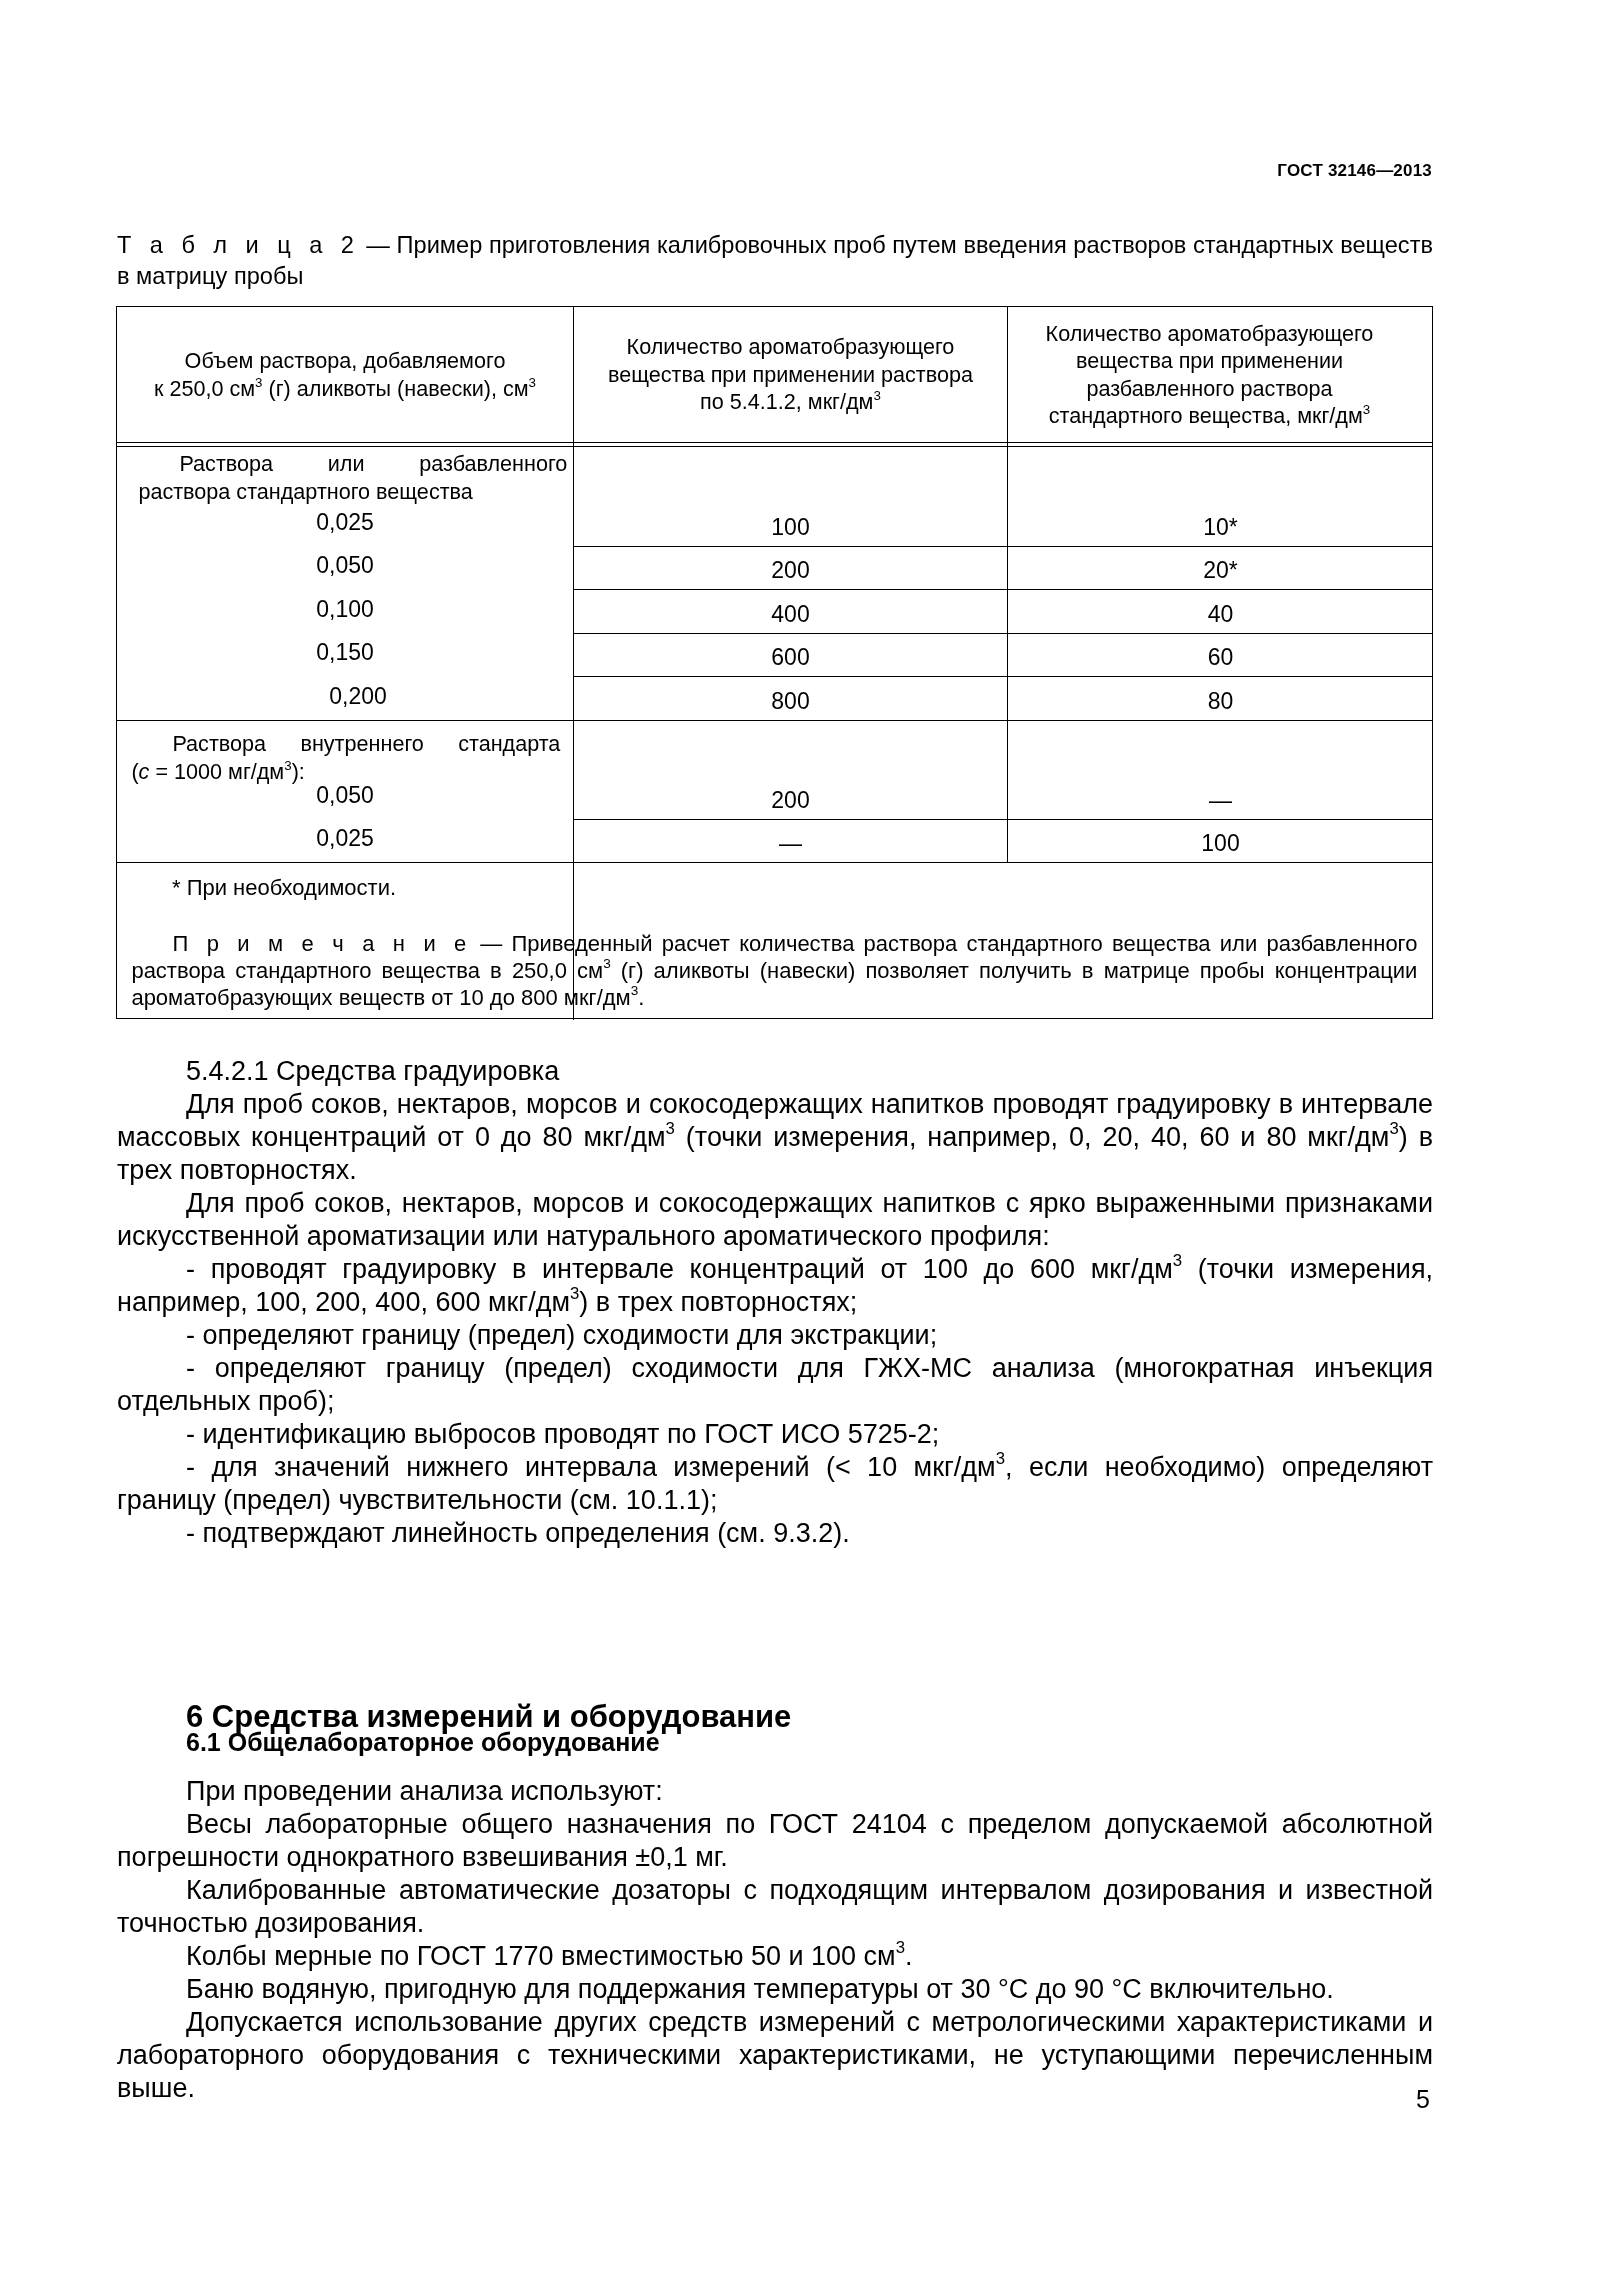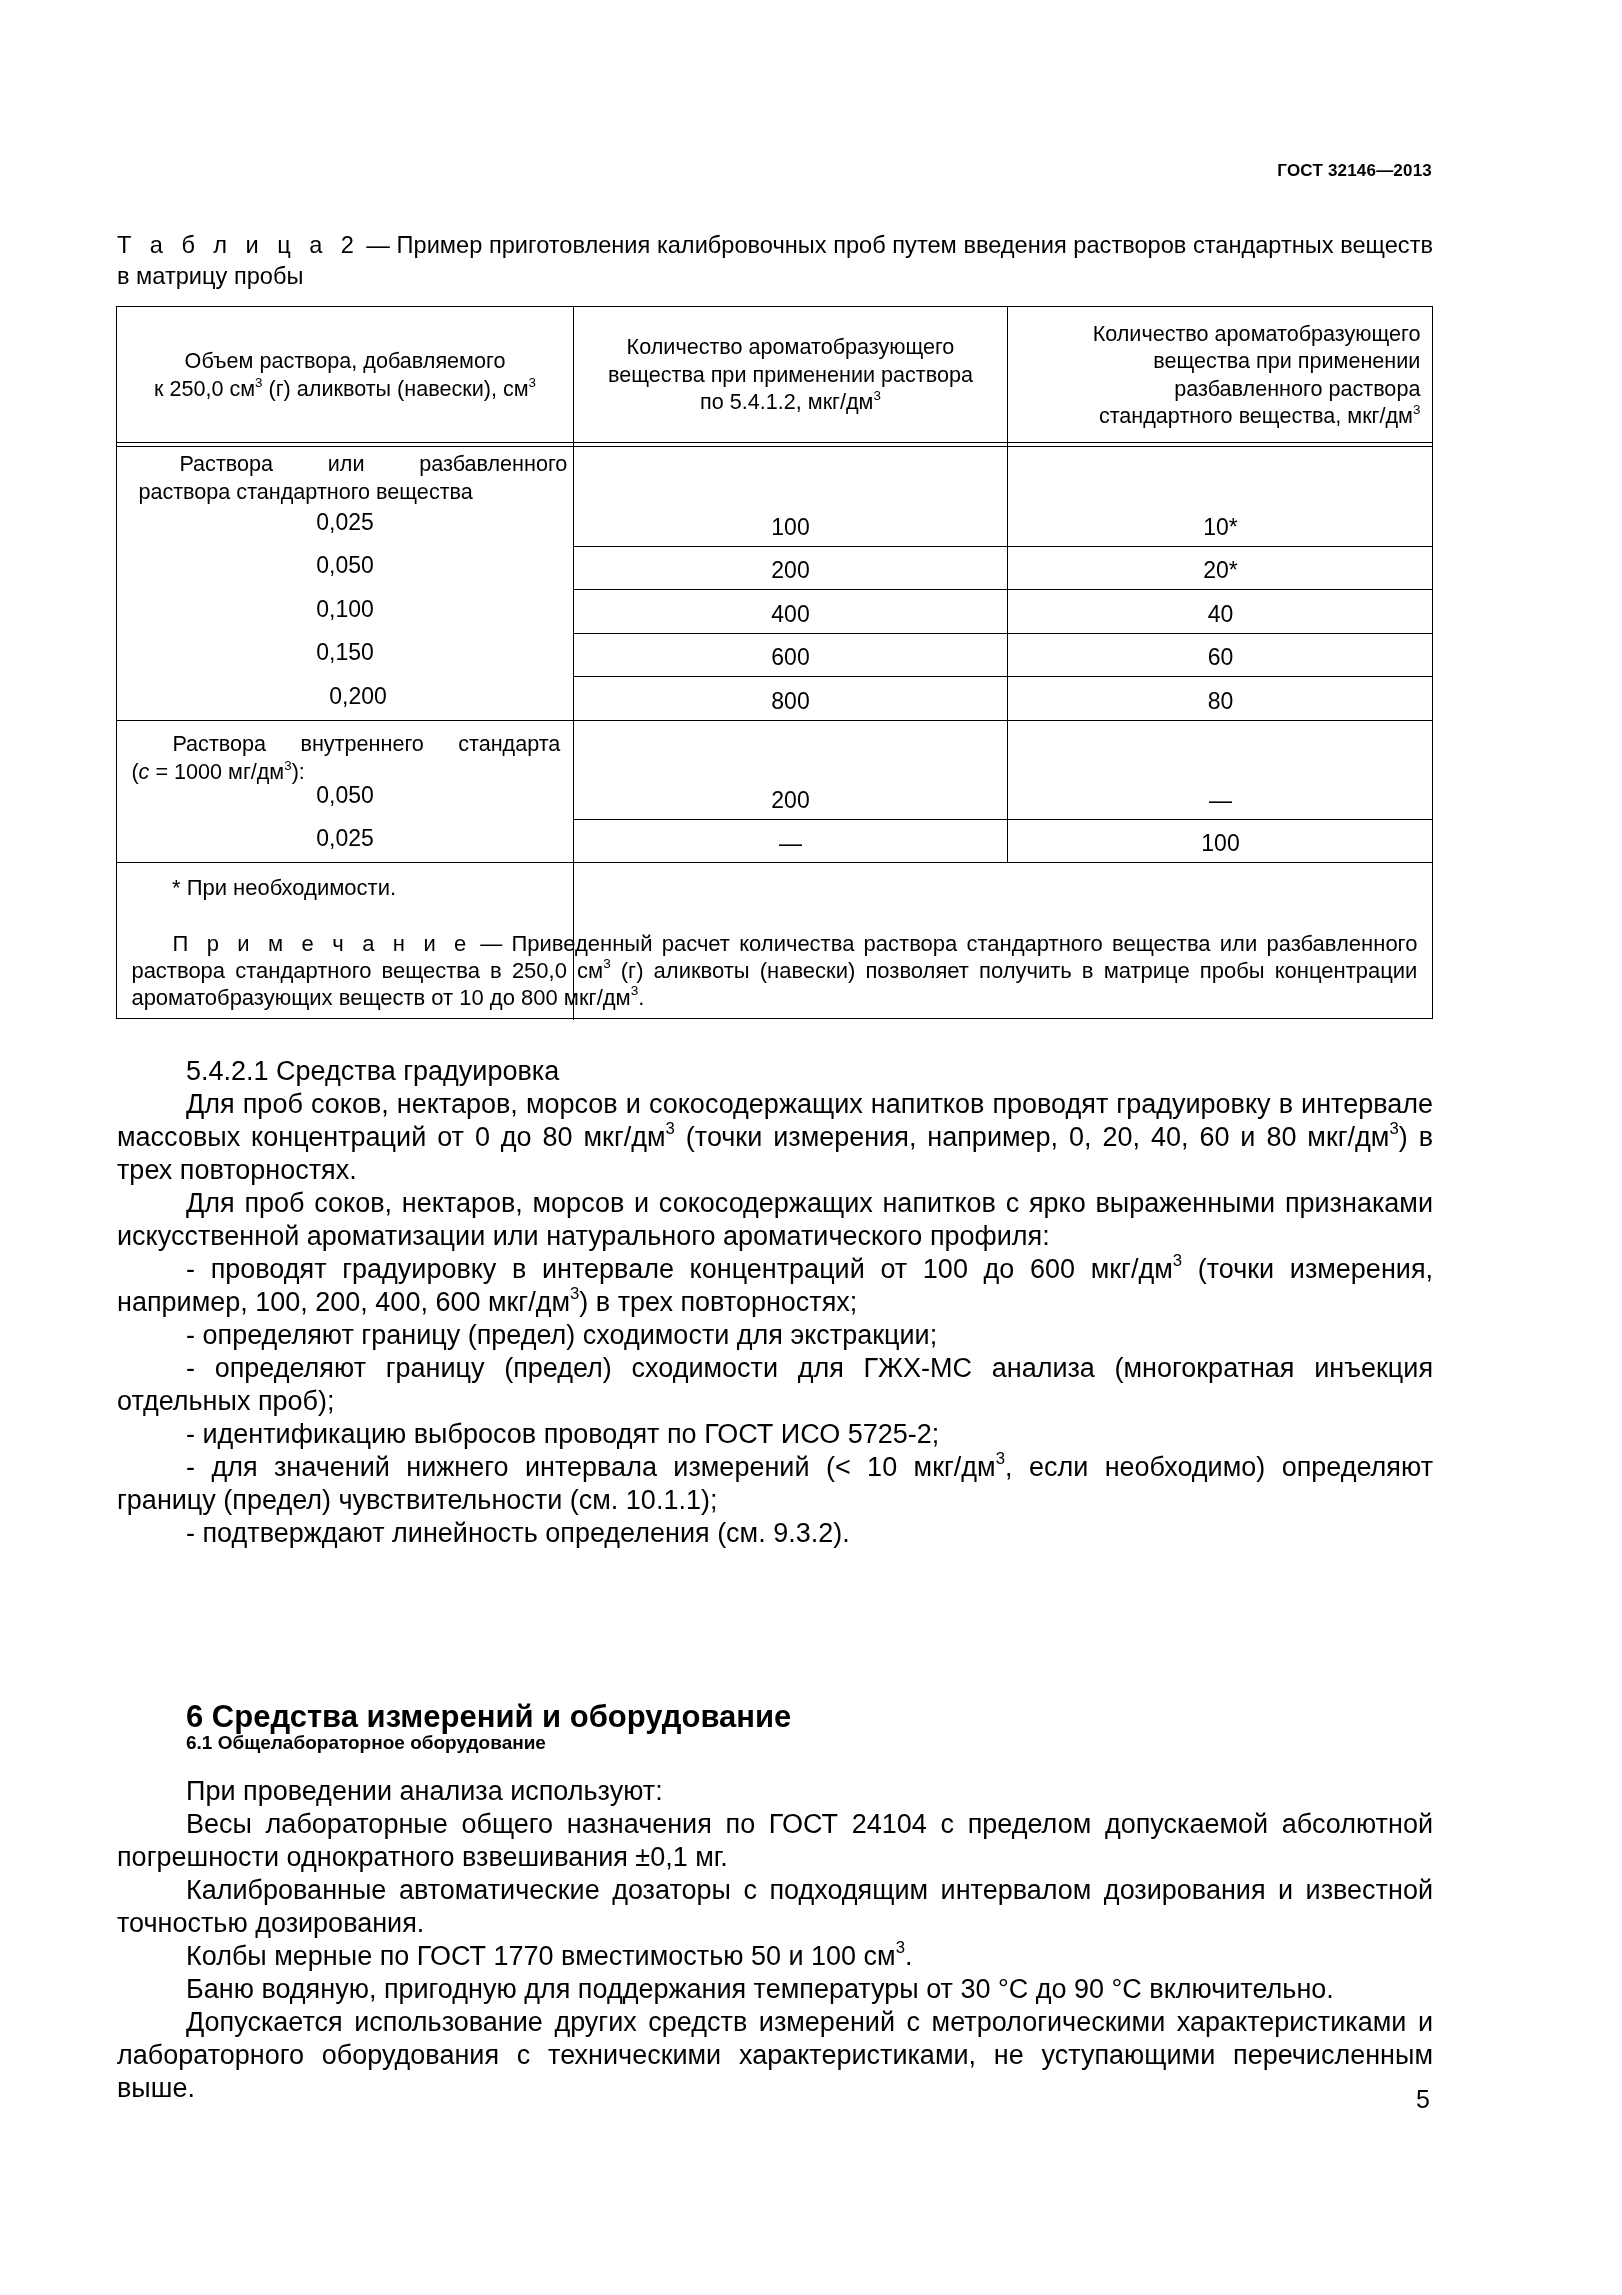--- a/index.html
+++ b/index.html
@@ -17,21 +17,21 @@
   .hline { position: absolute; height: 1.3px; background: #000; }
   .cell { position: absolute; font-size: 21.6px; line-height: 27.5px; box-sizing: border-box; }
   .hdr { display: flex; align-items: center; justify-content: center; text-align: center; padding: 0 10.5px; }
   .lbl { text-align: justify; text-align-last: left; margin-left: 7px; }
   .num { text-align: center; font-size: 23px; }
 
   
   .body { left: 117px; width: 1316px; font-size: 27px; line-height: 33px; }
   .p { margin: 0; text-indent: 69px; text-align: justify; }
   .h1 { font-weight: bold; font-size: 31px; }
-  .h2 { font-weight: bold; font-size: 19px; }
+  .h2 { font-weight: bold; font-size: 25px; }
   .pagenum { left: 1416px; top: 2085px; font-size: 25px; }
 </style>
 </head>
 <body>
 
 <div class="abs doc-header">ГОСТ 32146—2013</div>
 
 <div class="abs caption"><span class="spaced">Т а б л и ц а  2</span><span> — Пример приготовления калибровочных проб путем введения растворов стандартных веществ в матрицу пробы</span></div>
 
 <div class="abs tbl">
@@ -52,21 +52,21 @@
   <div class="hline" style="left:457px; width:859px; top:512px; height:1px;"></div>
 
   <div class="hline" style="left:0; width:1315px; top:555px; height:1px;"></div>
 
   <div class="cell hdr" style="left:0; top:0; width:456px; height:135px;">
     <div><span>Объем раствора, добавляемого</span><br><span>к 250,0 см</span><sup>3</sup><span> (г) аликвоты (навески), см</span><sup>3</sup></div>
   </div>
   <div class="cell hdr" style="left:457px; top:0; width:433px; height:135px; padding:0 26px;">
     <div><span>Количество ароматобразующего вещества при применении раствора по 5.4.1.2, мкг/дм</span><sup>3</sup></div>
   </div>
-  <div class="cell hdr" style="left:898px; top:0; width:425px; height:135px; padding:0 19.6px;text-align:right;">
+  <div class="cell hdr" style="left:880px; top:0; width:425px; height:135px; padding:0 19.6px;">
     <div><span>Количество ароматобразующего вещества при применении разбавленного раствора стандартного вещества, мкг/дм</span><sup>3</sup></div>
   </div>
 
   <div class="cell lbl" style="left:14.4px; top:143px; width:429px; text-indent:41px;">Раствора или разбавленного раствора стандартного вещества</div>
 
   <div class="cell num" style="left:0; width:456px; top:202px;">0,025</div>
   <div class="cell num" style="left:0; width:456px; top:245px;">0,050</div>
   <div class="cell num" style="left:0; width:456px; top:289px;">0,100</div>
   <div class="cell num" style="left:0; width:456px; top:332px;">0,150</div>
   <div class="cell num" style="left:13px; width:456px; top:376px;">0,200</div>

